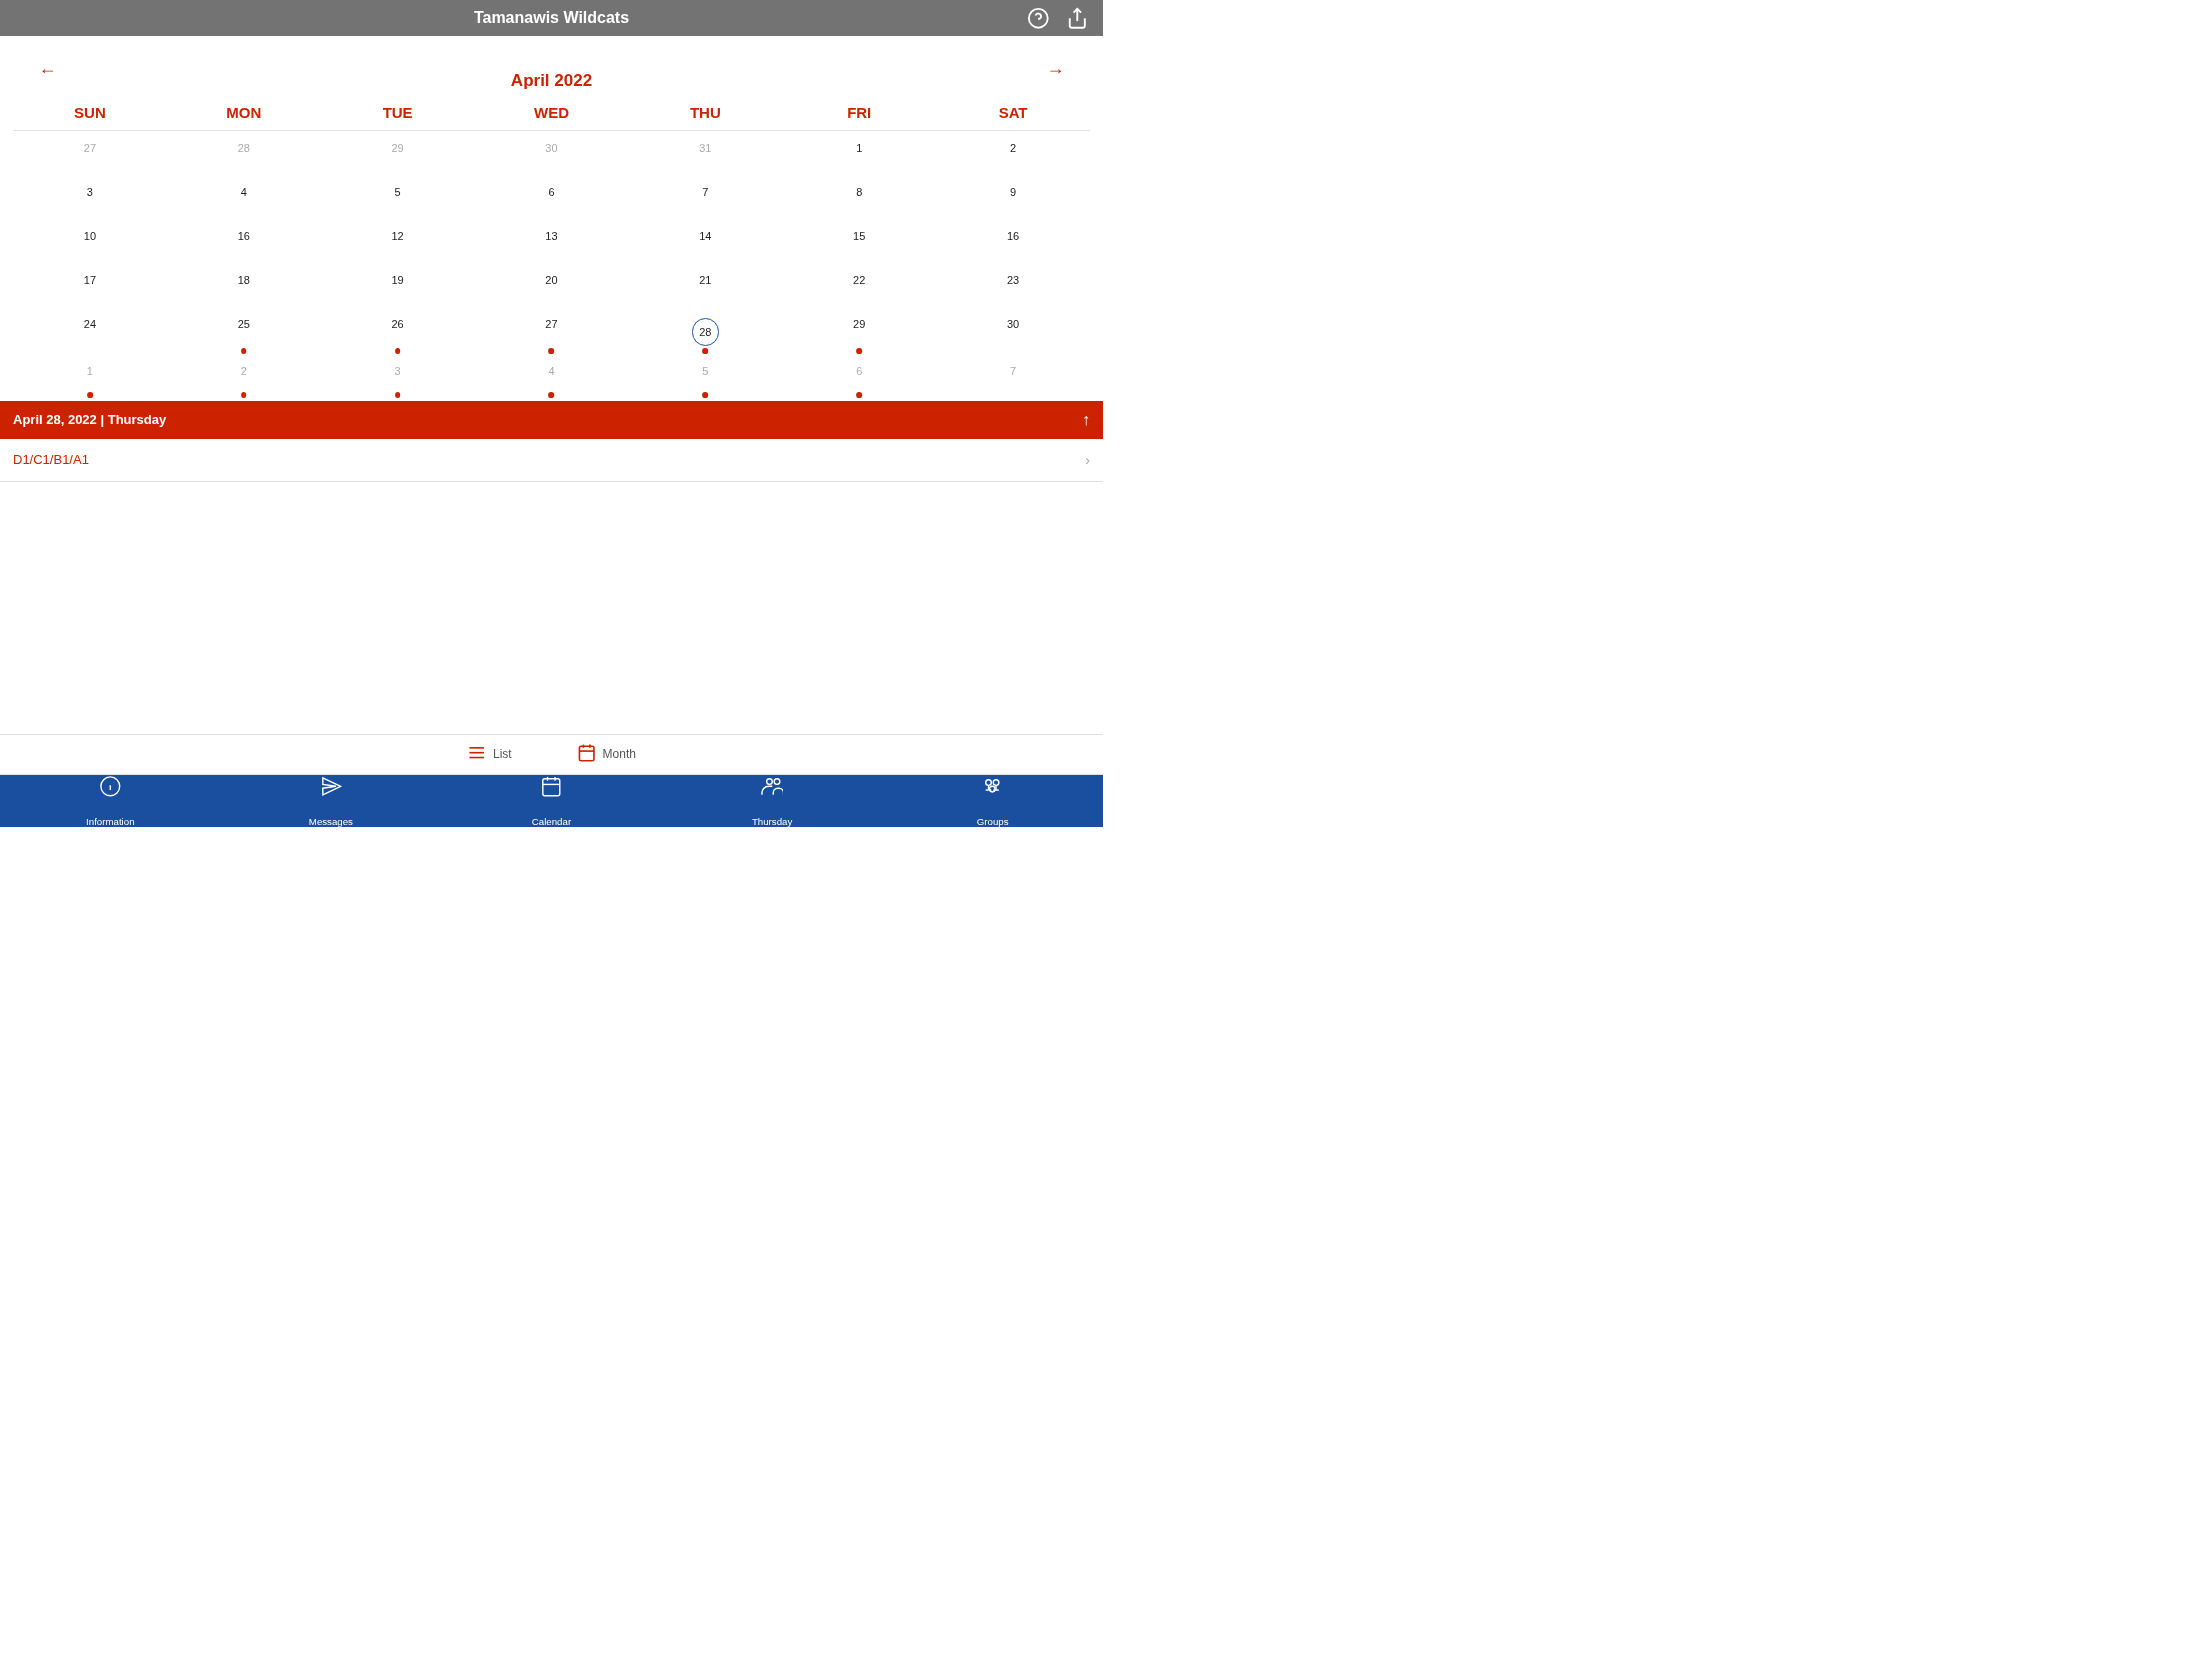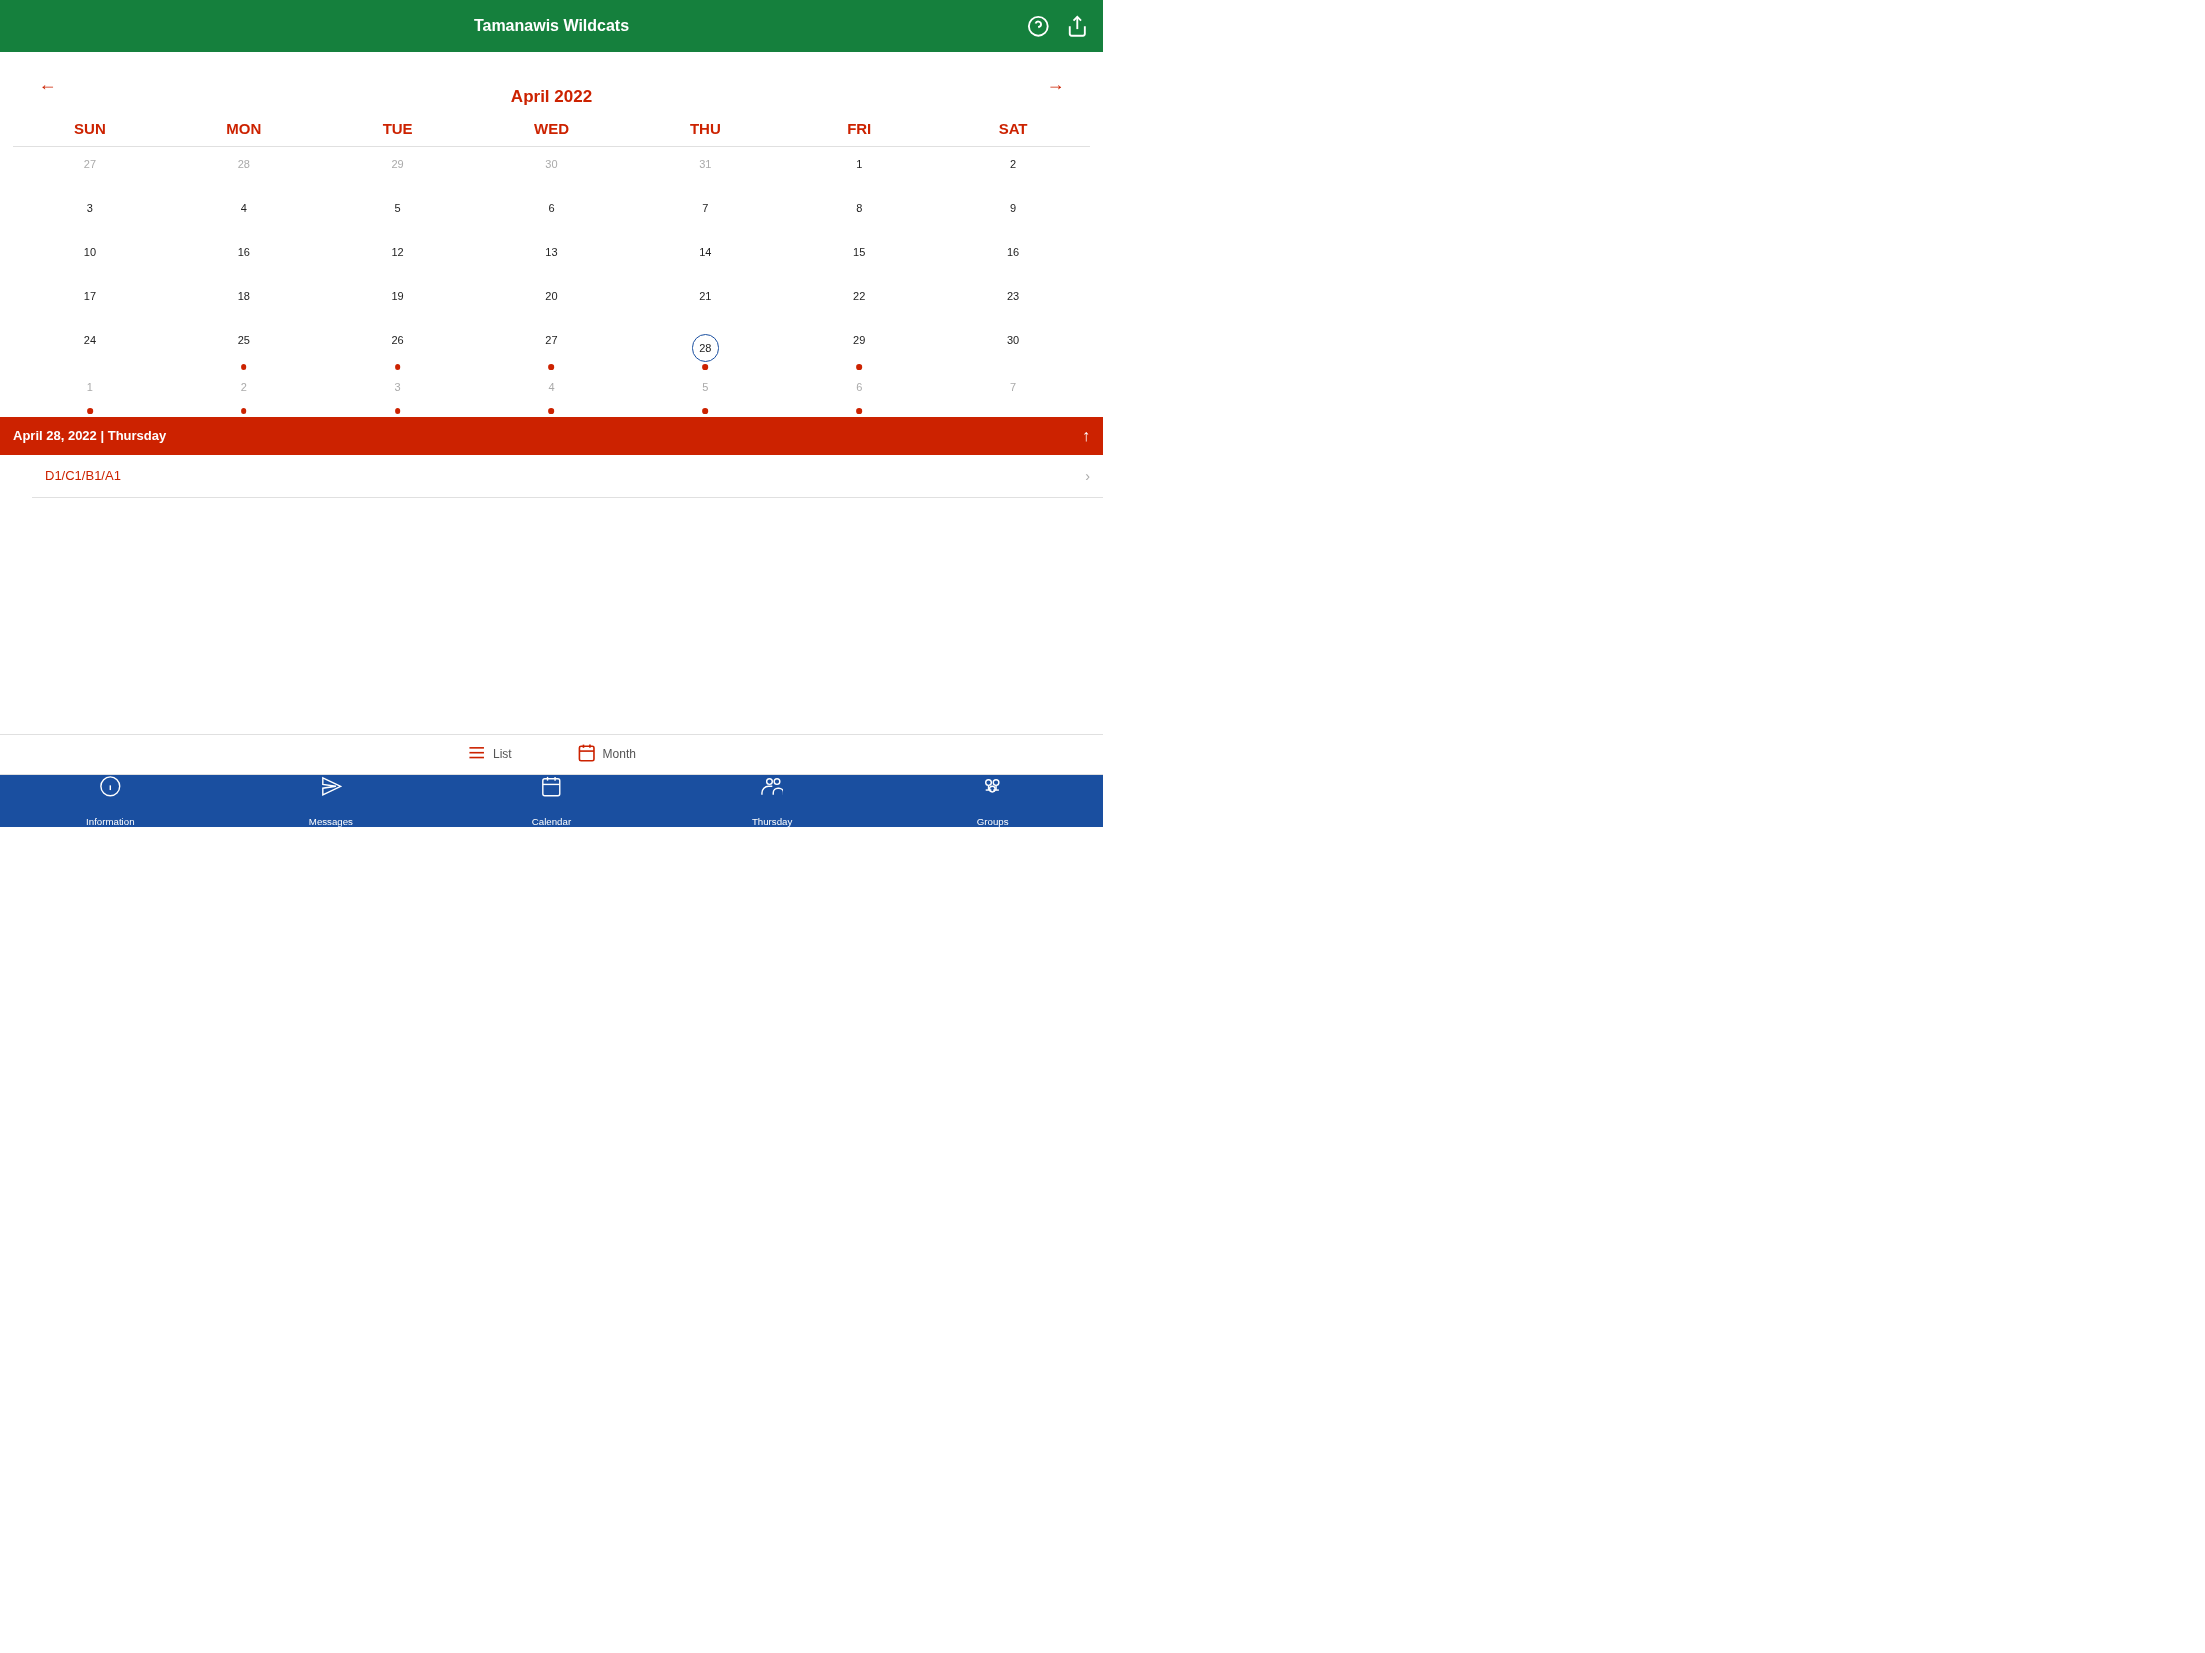--- a/index.html
+++ b/index.html
@@ -8,26 +8,26 @@
       background: #fff;
       width: 1103px;
       height: 827px;
       overflow: hidden;
       display: flex;
       flex-direction: column;
     }
 
     
     .header {
-      background: #15803d;
+      background: #737373;
       color: #fff;
       display: flex;
       align-items: center;
       justify-content: center;
-      height: 52px;
+      height: 36px;
       position: relative;
       flex-shrink: 0;
       text-align: right;
     }
     .header-title {
       font-size: 16px;
       font-weight: 600;
       color: #fff;
     }
     .header-icons {
@@ -162,21 +162,20 @@
     }
     .schedule-item-chevron {
       color: #aaa;
       font-size: 14.5px;
     }
 
     
     .main-content {
       flex: 1;
       overflow-y: auto;
-      margin-left: 32px;
     }
 
     
     .view-toggle {
       display: flex;
       justify-content: center;
       align-items: center;
       gap: 65px;
       padding: 8px 0;
       border-top: 0.8px solid #e0e0e0;

